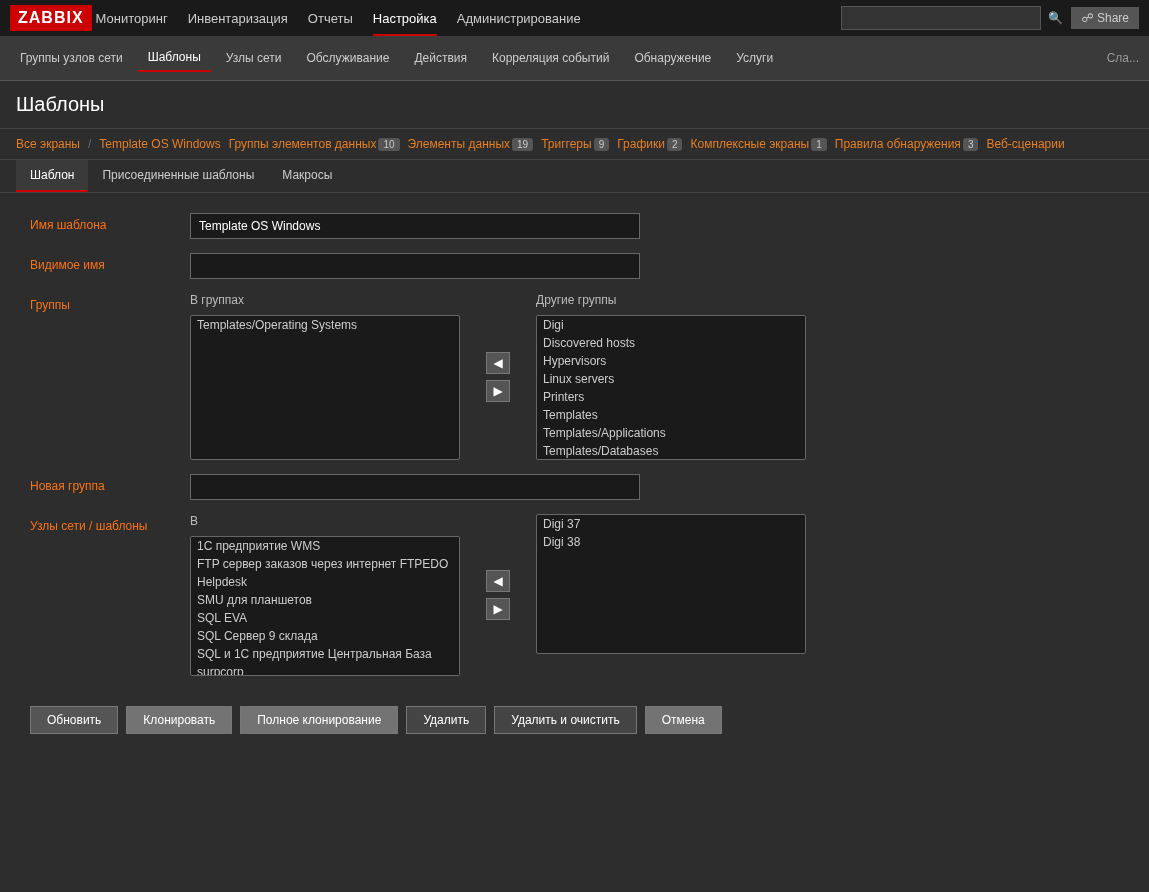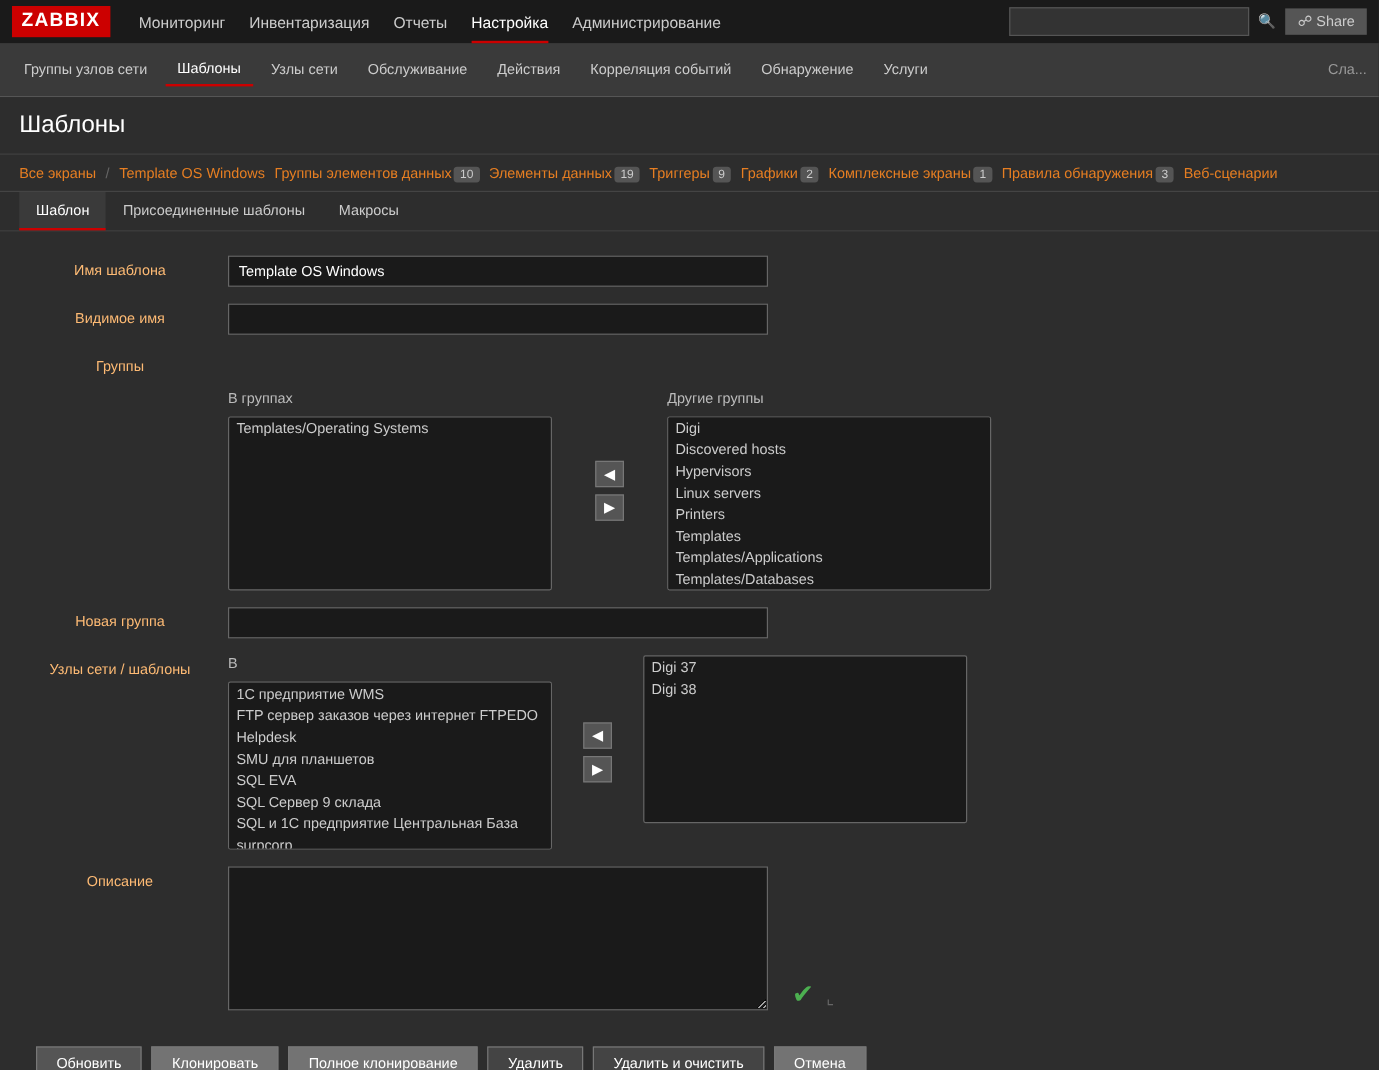--- a/index.html
+++ b/index.html
@@ -5,21 +5,21 @@
     * { box-sizing: border-box; margin: 0; padding: 0; }
     body { font-family: Arial, sans-serif; font-size: 12px; background: #2d2d2d; color: #ccc; min-width: 1149px; }
 
     
     .top-nav {
       background: #1a1a1a;
       display: flex;
       align-items: center;
       height: 36px;
       padding: 0 10px;
-      gap: 24px;
+      gap: 4px;
     }
     .logo {
       background: #cc0000;
       color: #fff;
       font-weight: bold;
       font-size: 16px;
       padding: 4px 8px;
       letter-spacing: 1px;
     }
     .top-nav-links {
@@ -155,45 +155,44 @@
     }
 
     
     .form-row {
       display: flex;
       align-items: flex-start;
       margin-bottom: 14px;
     }
     .form-label {
       width: 160px;
-      text-align: center;
+      text-align: left;
       padding-right: 20px;
       padding-top: 5px;
-      color: #fdba74;
+      color: #f97316;
       font-size: 12px;
       flex-shrink: 0;
     }
     .form-field {
       flex: 1;
     }
     .form-input {
       background: #1a1a1a;
       border: 1px solid #666;
       color: #fff;
       padding: 5px 8px;
       font-size: 12px;
       width: 450px;
     }
 
     
     .groups-section {
       display: flex;
-      gap: 30px;
+      gap: 20px;
       align-items: flex-start;
-      margin-top: 32px;
     }
     .group-box {
       display: flex;
       flex-direction: column;
       gap: 4px;
     }
     .group-label {
       color: #bbb;
       font-size: 12px;
       margin-bottom: 4px;
@@ -458,30 +457,20 @@
         <div class="group-box">
           <select class="list-select" multiple="" style="width:270px;height:140px;">
             <option>Digi 37</option>
             <option>Digi 38</option>
           </select>
         </div>
       </div>
     </div>
   </div>
 
-  <div class="form-row">
-    <div class="form-label">Описание</div>
-    <div class="form-field">
-      <div class="desc-row">
-        <textarea class="desc-textarea" style=""></textarea>
-        <span class="checkmark-icon">✔</span>
-        <span class="resize-handle">⌞</span>
-      </div>
-    </div>
-  </div>
 
   <div class="button-bar">
     <button class="btn btn-primary">Обновить</button>
     <button class="btn btn-secondary">Клонировать</button>
     <button class="btn btn-secondary">Полное клонирование</button>
     <button class="btn btn-danger">Удалить</button>
     <button class="btn btn-danger">Удалить и очистить</button>
     <button class="btn btn-secondary">Отмена</button>
   </div>
 

